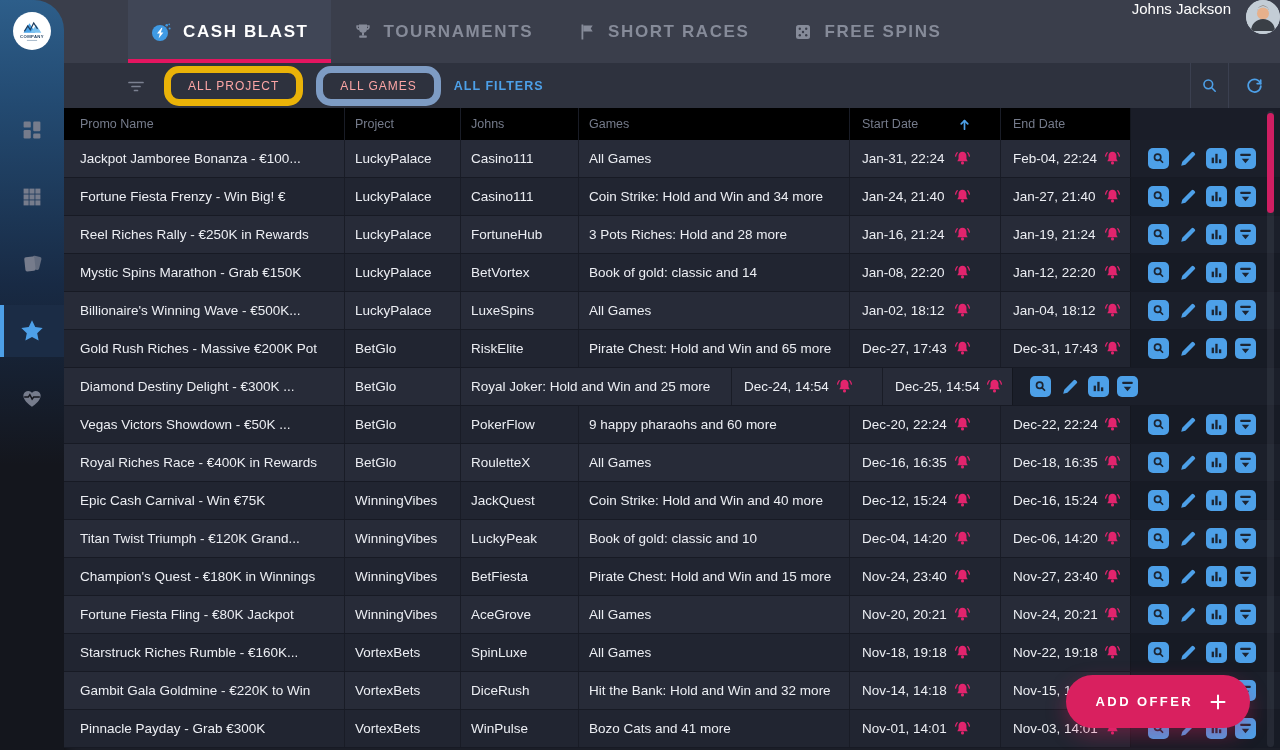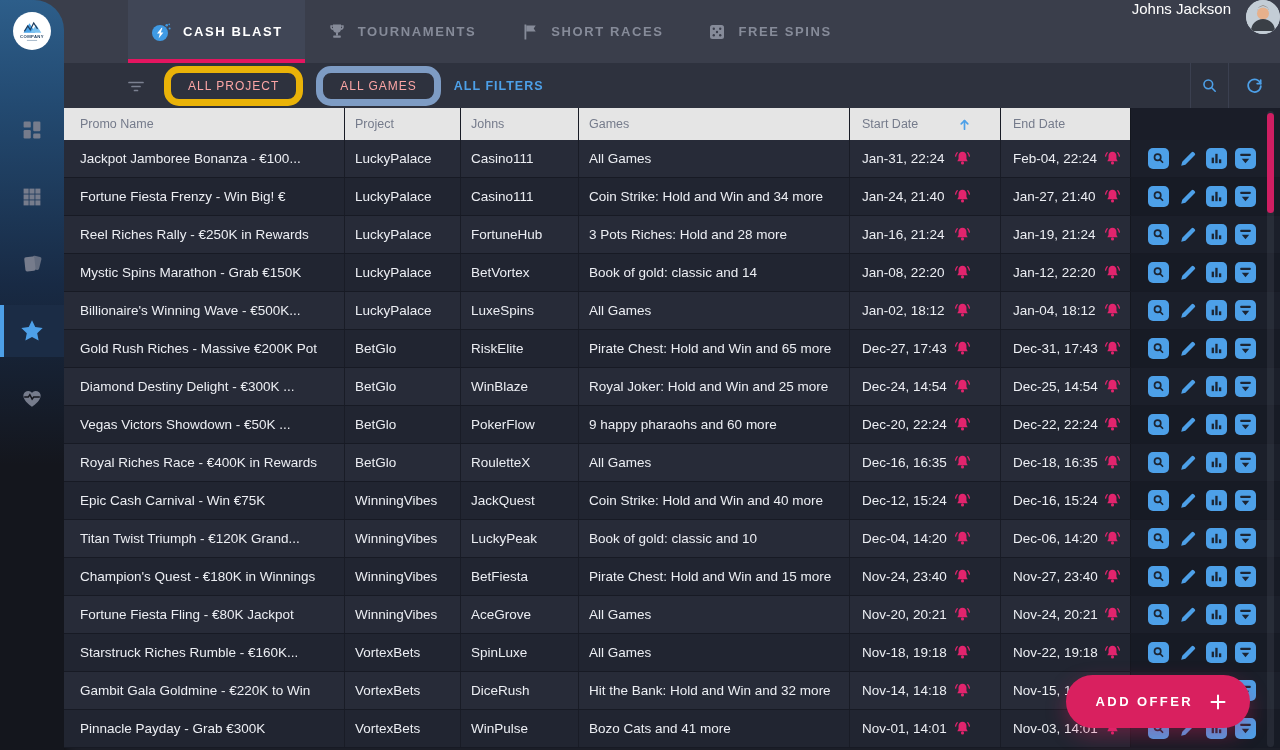--- a/index.html
+++ b/index.html
@@ -4,21 +4,21 @@
 <style>
   * { box-sizing: border-box; }
   html,body { margin:0; padding:0; width:1280px; height:750px; overflow:hidden;
     background:#20242f; font-family:"Liberation Sans", sans-serif; }
 
   
   .topbar { position:absolute; left:0; top:0; right:0; height:63px; background:#3a3e4b;
     display:flex; align-items:stretch; z-index:5; }
   .tabs { display:flex; margin-left:128px; }
   .tab { display:flex; align-items:center; gap:11px; padding:0 22px; cursor:pointer;
-    color:#868b99; font-size:13px; font-weight:600; letter-spacing:1.6px; }
+    color:#868b99; font-size:17px; font-weight:600; letter-spacing:1.6px; }
   .tab.active { color:#ffffff; background:#404656; box-shadow: inset 0 -4px 0 #e41560; }
   .tab svg { flex:0 0 auto; }
   .user { margin-left:auto; display:flex; align-items:flex-start; gap:15px; }
   .user-name { color:#ffffff; font-size:15px; }
   .avatar { width:34px; height:34px; border-radius:50%; overflow:hidden; background:#c3cdd6; cursor:pointer; }
 
   
   .filterbar { position:absolute; left:64px; top:63px; right:0; height:45px; background:#2e323e;
     display:flex; align-items:center; z-index:4; }
   .funnel { margin-left:62px; margin-right:18px; display:flex; align-items:center; cursor:pointer; }
@@ -27,21 +27,21 @@
   .chip.bright { border-color:#7e9cc4; }
   .link-filters { color:#4da0e8; font-size:12.5px; letter-spacing:1px; font-weight:600; cursor:pointer; }
   .fb-icons { margin-left:auto; display:flex; align-items:stretch; height:100%; }
   .fb-icon-box { display:flex; align-items:center; justify-content:center; width:38px;
     border-left:1px solid #3b4050; cursor:pointer; }
   .fb-icon-box.wide { width:52px; }
 
   
   .content { position:absolute; left:64px; top:108px; right:0; bottom:0; background:#1c1f29;
     box-shadow: inset 12px 0 14px -10px rgba(0,0,0,.55); }
-  .thead { display:flex; height:32px; background:#e5e5e5; color:#757b8b; font-size:12.5px; }
+  .thead { display:flex; height:32px; background:#000000; color:#757b8b; font-size:12.5px; }
   .thead .cell { color:#757b8b; font-size:12.5px; }
   .trow { display:flex; height:38px; border-bottom:1px solid #171a24; }
   .trow.light { background:#272b38; }
   .trow.dark  { background:#212531; }
   .cell { display:flex; align-items:center; color:#eceef3; font-size:13.5px;
     white-space:nowrap; overflow:hidden; border-left:1px solid #191c26; }
   .c-promo   { width:280px; padding-left:16px; border-left:none; }
   .c-project { width:116px; padding-left:10px; }
   .c-wlcode  { width:118px; padding-left:10px; }
   .c-games   { width:271px; padding-left:10px; }
@@ -489,21 +489,20 @@
             <svg width="17" height="17" viewBox="0 0 20 20" fill="#1c2533">
               <rect x="4" y="4.3" width="12" height="2.7" rx="0.6"></rect>
               <path d="M10 15.6l-4.4-5.2h8.8z"></path>
             </svg>
           </button>
         </div>
       </div>
       <div class="trow light">
         <div class="cell c-promo">Diamond Destiny Delight - €300K ...</div>
         <div class="cell c-project">BetGlo</div>
-        <div class="cell c-wlcode">WinBlaze</div>
         <div class="cell c-games">Royal Joker: Hold and Win and 25 more</div>
         <div class="cell c-start">
           <span>Dec-24, 14:54</span>
           <svg class="bell" width="19" height="19" viewBox="0 0 24 24">
             <path fill="#e2246d" d="M12 3.5c-3 0-5 2.2-5 5v4.2l-1.6 2.8h13.2L17 12.7V8.5c0-2.8-2-5-5-5z"></path>
             <circle fill="#e2246d" cx="12" cy="17.6" r="2"></circle>
             <path stroke="#e2246d" stroke-width="1.6" fill="none" stroke-linecap="round" d="M5.4 4.6A8.8 8.8 0 0 0 3.3 9"></path>
             <path stroke="#e2246d" stroke-width="1.6" fill="none" stroke-linecap="round" d="M18.6 4.6A8.8 8.8 0 0 1 20.7 9"></path>
           </svg>
         </div>

